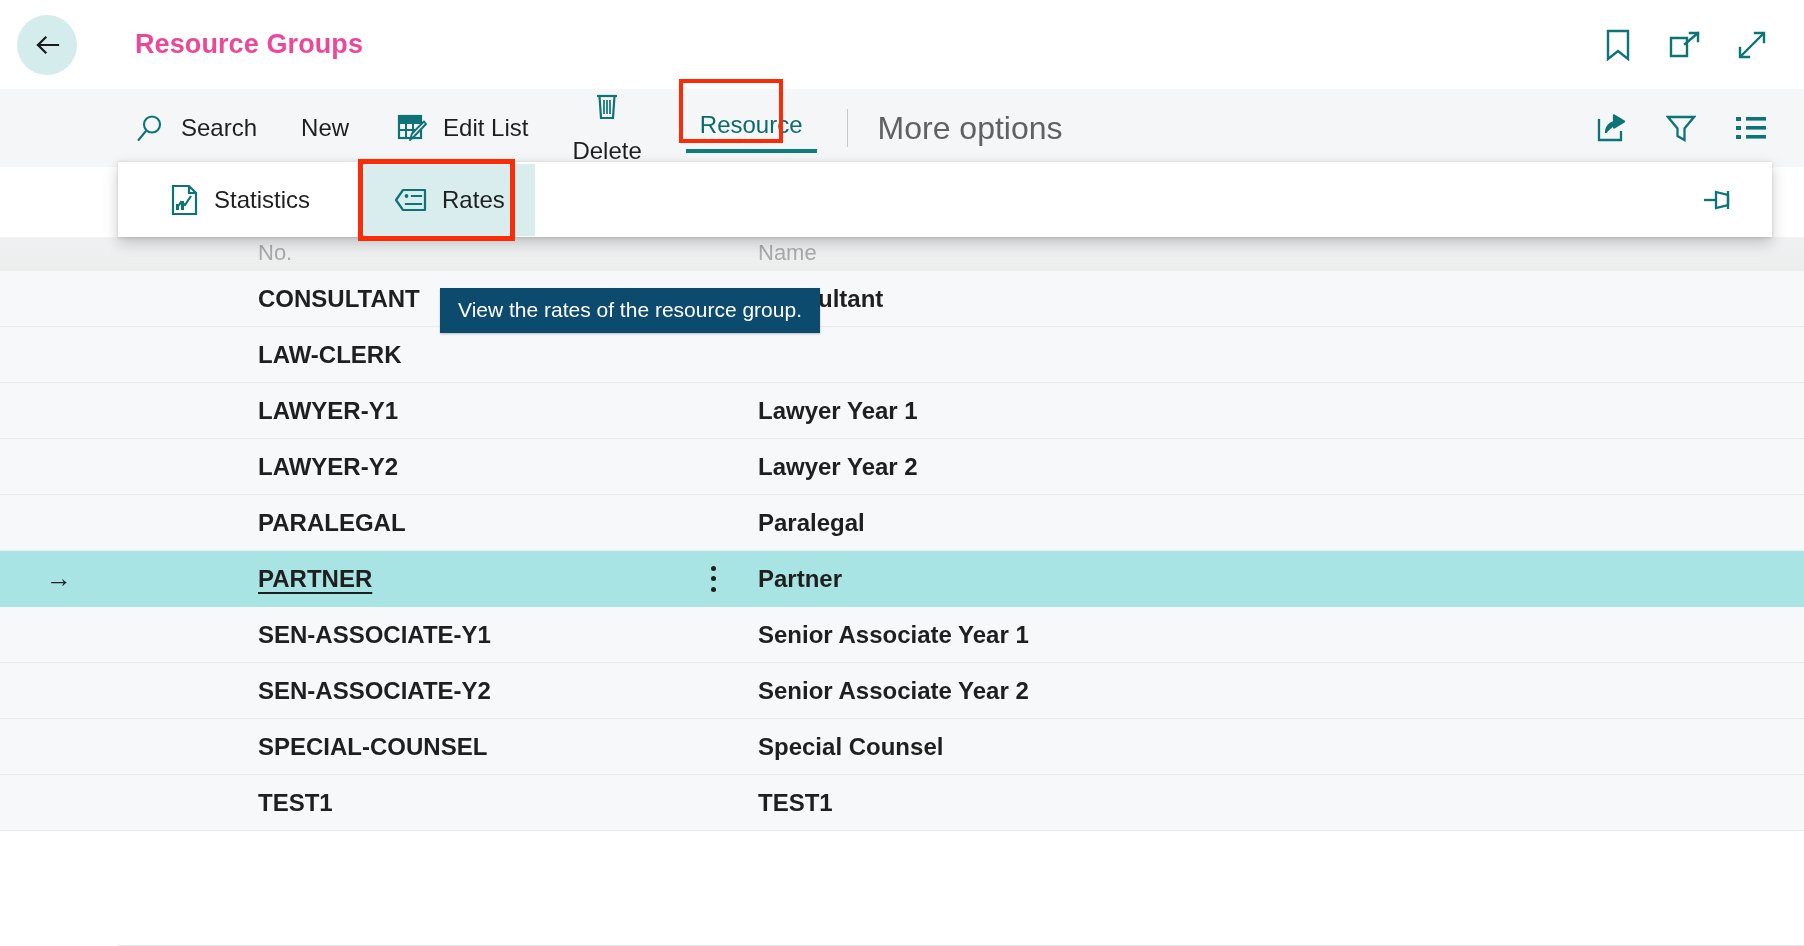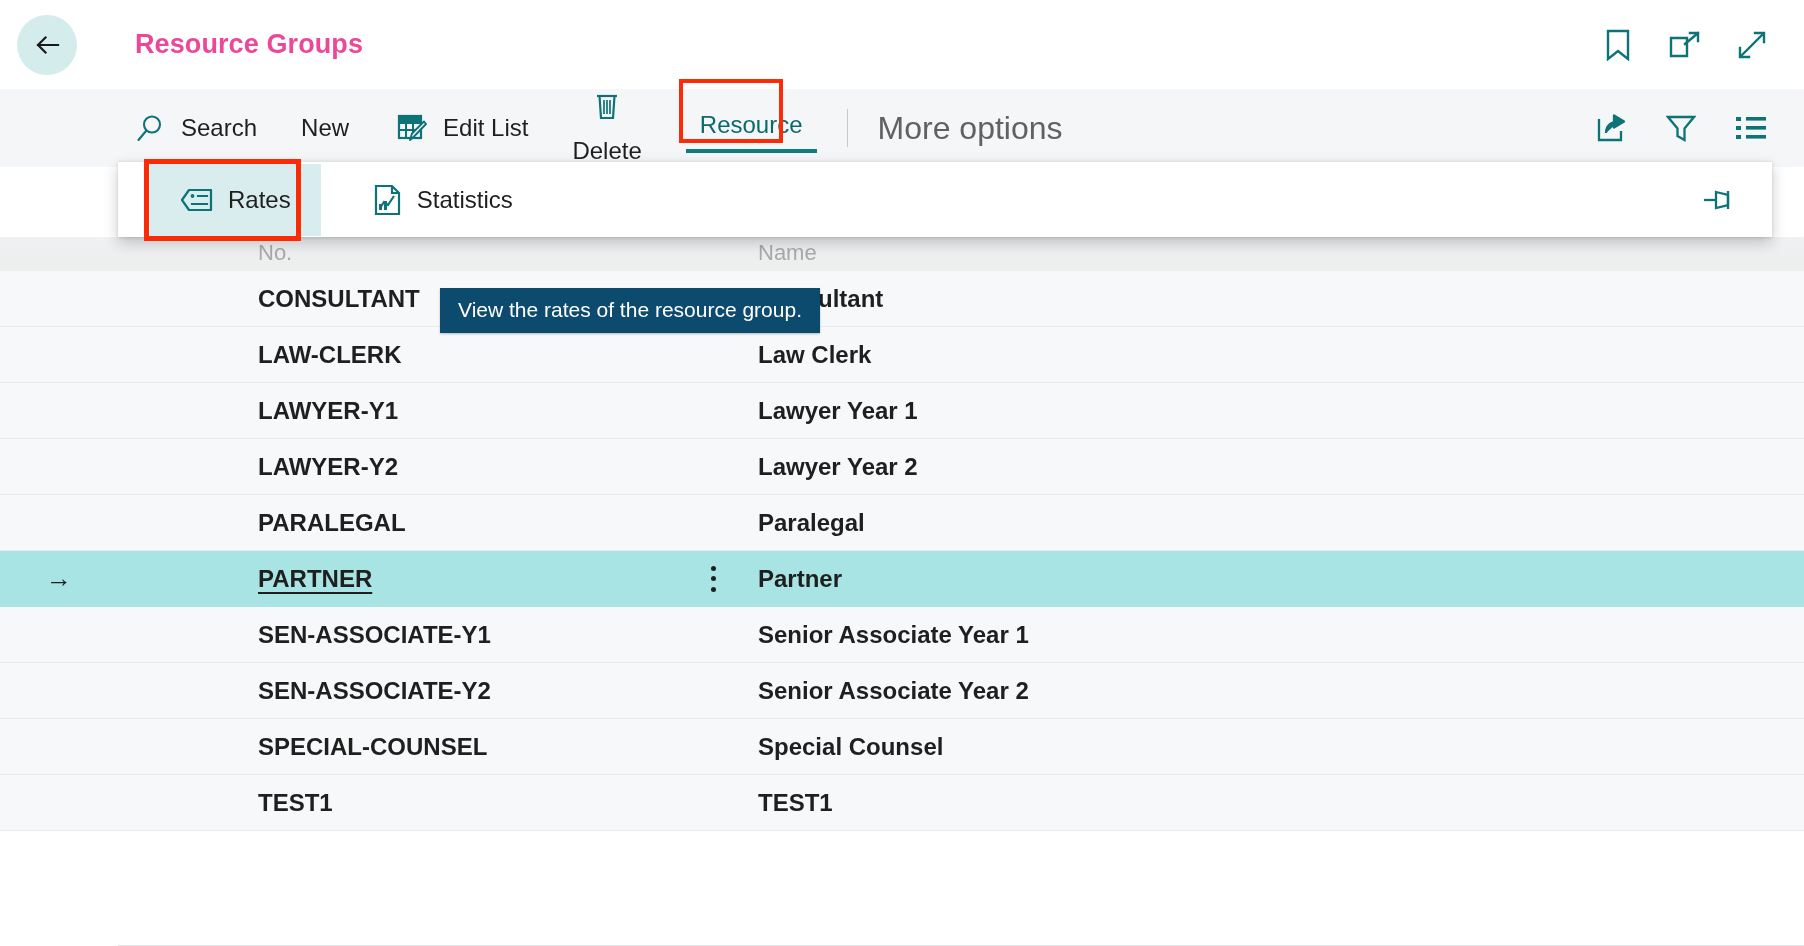--- a/index.html
+++ b/index.html
@@ -273,21 +273,20 @@
           <div class="cell-no">
             <span class="no-text">CONSULTANT</span>
           </div>
           <div class="cell-name">Consultant</div>
         </div>
         <div class="row">
           <div class="cell-ind"></div>
           <div class="cell-no">
             <span class="no-text">LAW-CLERK</span>
           </div>
-          <div class="cell-name">Law Clerk</div>
         </div>
         <div class="row">
           <div class="cell-ind"></div>
           <div class="cell-no">
             <span class="no-text">LAWYER-Y1</span>
           </div>
           <div class="cell-name">Lawyer Year 1</div>
         </div>
         <div class="row">
           <div class="cell-ind"></div>
@@ -341,41 +340,41 @@
           <div class="cell-no">
             <span class="no-text">TEST1</span>
           </div>
           <div class="cell-name">TEST1</div>
         </div>
       </div>
     <div class="list-bottom-rule"></div>
   </div>
 
   <div class="dropdown">
-    <div class="dd-item rates">
-      <svg width="34" height="26" viewBox="0 0 34 26">
-        <path d="M2 13 L9 3 H31 V23 H9 Z" fill="none" stroke="#0d7377" stroke-width="2.2" stroke-linejoin="round"></path>
-        <circle cx="12.5" cy="9" r="1.9" fill="#0d7377"></circle>
-        <path d="M18 9 H27 M12 17 H27" stroke="#0d7377" stroke-width="2.2" stroke-linecap="square"></path>
-      </svg>
-      <span>Rates</span>
-      <div class="redbox-rates"></div>
-    </div>
-
     <div class="dd-item statistics">
       <svg width="30" height="32" viewBox="0 0 30 32">
         <path d="M3 2 H19 L26 9 V30 H3 Z" fill="none" stroke="#0d7377" stroke-width="2.2" stroke-linejoin="miter"></path>
         <path d="M19 2 V9 H26" fill="none" stroke="#0d7377" stroke-width="2.2"></path>
         <path d="M7 24 L11 18 L15 21 L21 12" fill="none" stroke="#0d7377" stroke-width="2.2" stroke-linejoin="miter"></path>
         <rect x="6" y="20" width="3" height="6" fill="#0d7377"></rect>
         <rect x="11" y="17" width="3" height="9" fill="#0d7377"></rect>
       </svg>
       <span>Statistics</span>
     </div>
 
+    <div class="dd-item rates">
+      <svg width="34" height="26" viewBox="0 0 34 26">
+        <path d="M2 13 L9 3 H31 V23 H9 Z" fill="none" stroke="#0d7377" stroke-width="2.2" stroke-linejoin="round"></path>
+        <circle cx="12.5" cy="9" r="1.9" fill="#0d7377"></circle>
+        <path d="M18 9 H27 M12 17 H27" stroke="#0d7377" stroke-width="2.2" stroke-linecap="square"></path>
+      </svg>
+      <span>Rates</span>
+      <div class="redbox-rates"></div>
+    </div>
+
     <div class="dd-pin">
       <svg width="34" height="26" viewBox="0 0 34 26">
         <path d="M2 13 H14" stroke="#0d7377" stroke-width="2.3"></path>
         <path d="M14 5 L26 8 L26 18 L14 21 Z" fill="none" stroke="#0d7377" stroke-width="2.3" stroke-linejoin="miter"></path>
         <path d="M26 4 V22" stroke="#0d7377" stroke-width="2.3"></path>
       </svg>
     </div>
   </div>
 
   <div class="tooltip">View the rates of the resource group.</div>

